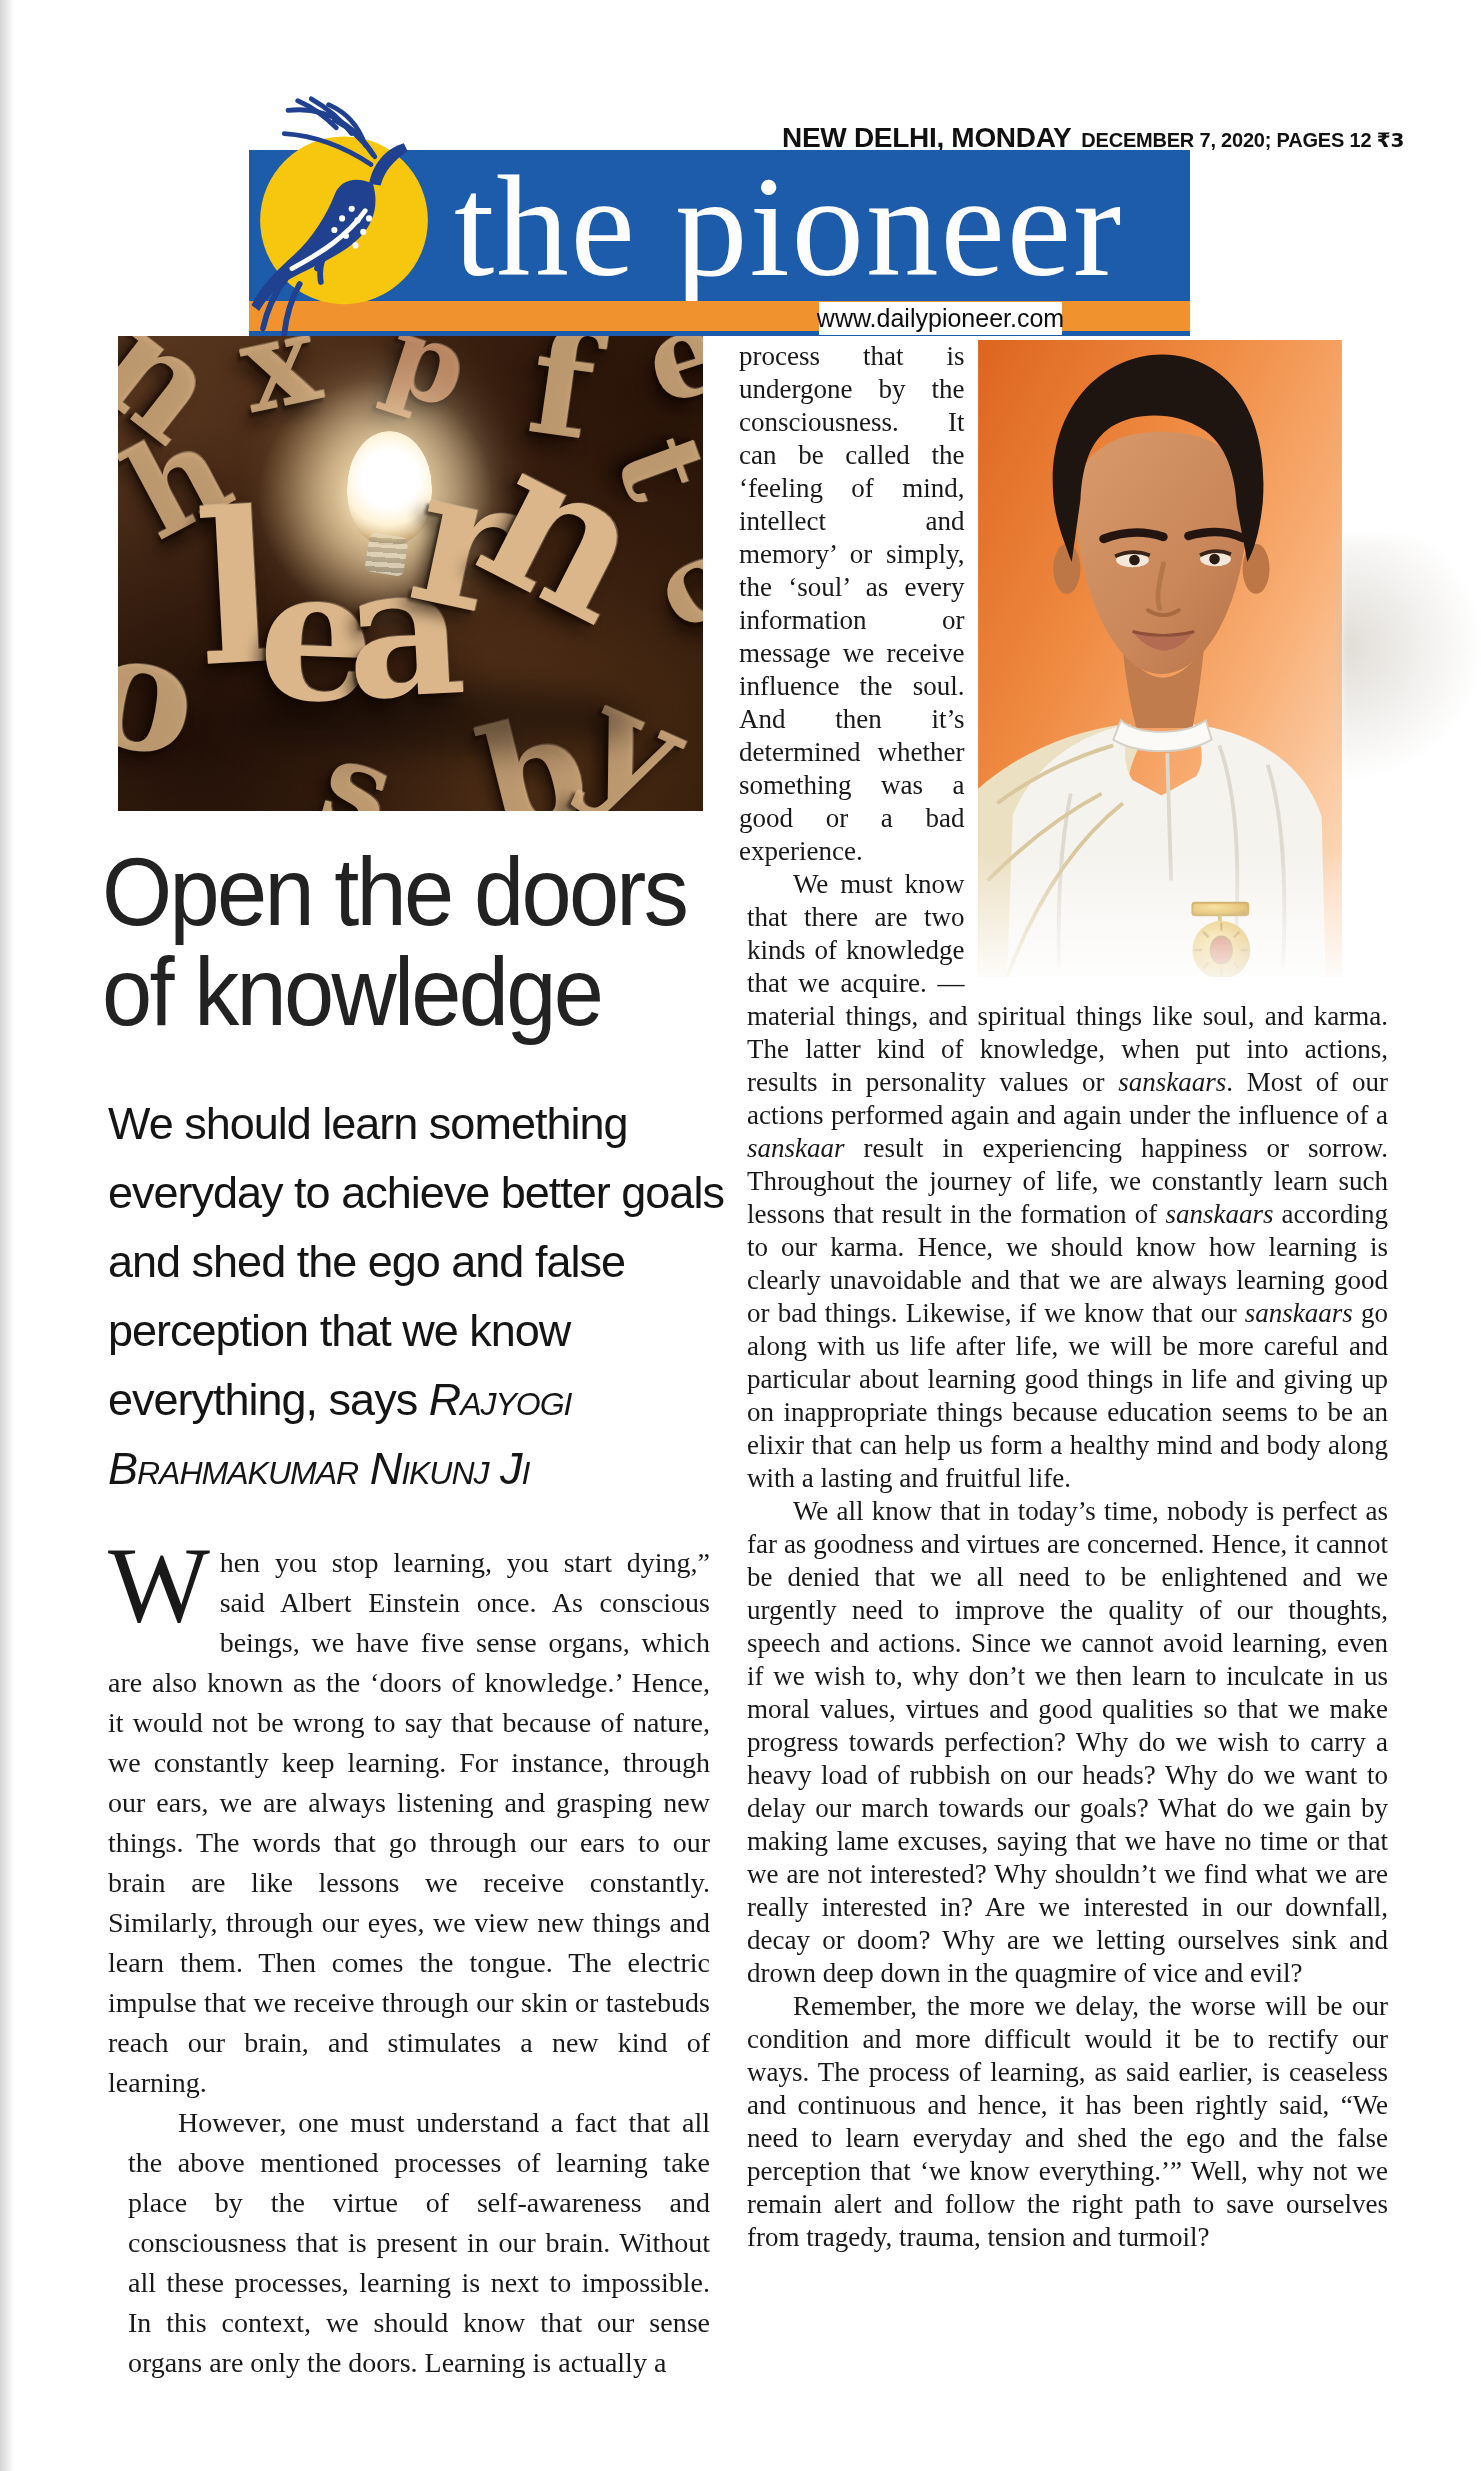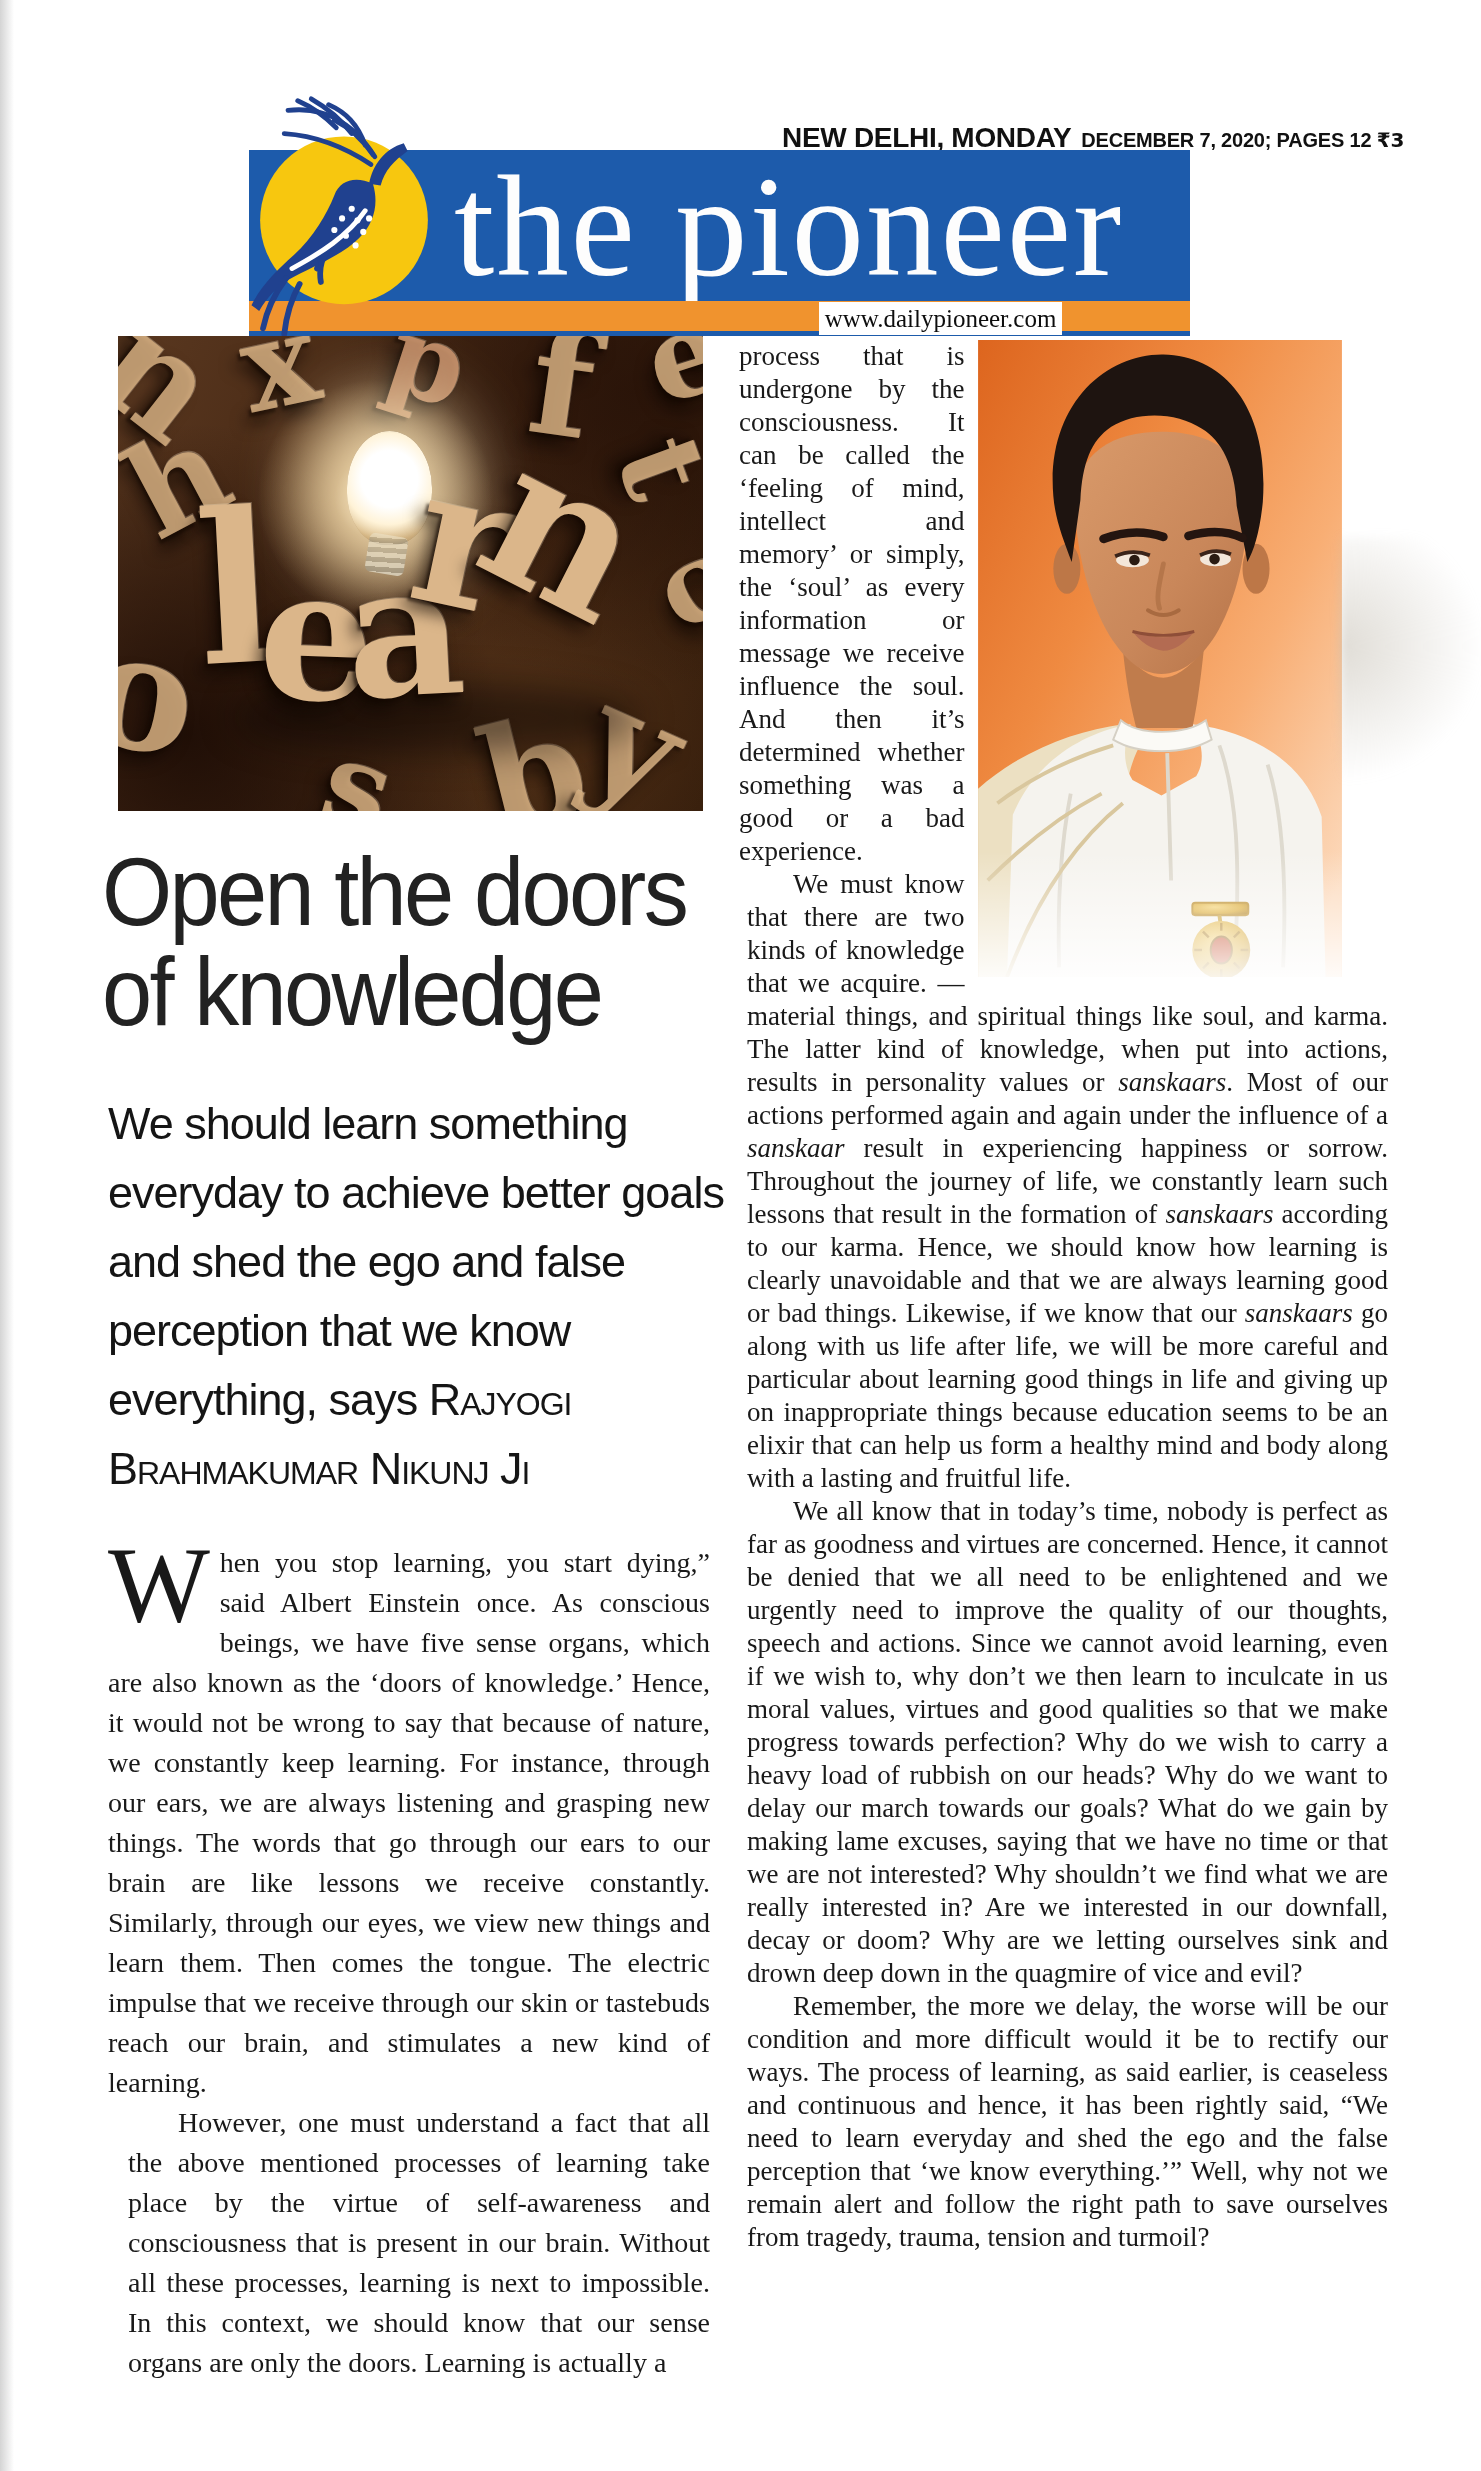--- a/index.html
+++ b/index.html
@@ -12,21 +12,21 @@
         font-family:"Liberation Sans",sans-serif;font-weight:bold;color:#111;}
   .dateline .big{font-size:28px;letter-spacing:-0.3px;}
   .dateline .small{font-size:20px;letter-spacing:-0.2px;}
   .rupee{font-family:"DejaVu Sans",sans-serif;}
   .banner{position:absolute;left:249px;top:150px;width:941px;height:186px;background:#1d5bab;overflow:hidden;}
   .masthead-title{position:absolute;left:205px;top:0;height:150px;line-height:153px;
         font-family:"Liberation Serif",serif;font-size:145px;letter-spacing:1.9px;color:#fdfdfd;white-space:nowrap;}
   .orange-strip{position:absolute;left:249px;top:301px;width:941px;height:30px;background:#f0932e;}
   .url-box{position:absolute;left:819px;top:302px;width:243px;height:33px;background:#ffffff;
         display:flex;align-items:center;justify-content:center;
-        font-family:Liberation Serif, serif;font-size:25px;color:#0d0d0d;}
+        font-family:Liberation Sans, sans-serif;font-size:25px;color:#0d0d0d;}
   .logo{position:absolute;left:228px;top:95px;width:232px;height:241px;z-index:5;}
   
   .learn-photo{position:absolute;left:118px;top:336px;width:585px;height:475px;overflow:hidden;
         background:
          radial-gradient(circle at 44% 34%, rgba(255,244,215,.95) 0%, rgba(255,216,150,.5) 9%, rgba(120,75,40,0) 26%),
          radial-gradient(circle at 12% 84%, rgba(25,10,4,.85), rgba(0,0,0,0) 48%),
          radial-gradient(circle at 88% 12%, rgba(38,17,7,.75), rgba(0,0,0,0) 45%),
          radial-gradient(circle at 70% 82%, rgba(100,62,30,.6), rgba(0,0,0,0) 55%),
          linear-gradient(115deg,#5a3820 0%,#4a2b16 30%,#3a2010 58%,#2c1708 100%);}
   .learn-photo span{position:absolute;display:block;line-height:.9;font-weight:bold;
@@ -40,21 +40,21 @@
         background:repeating-linear-gradient(175deg,#b9b4aa 0 4.8px,#6e675c 4.8px 9.7px);
         transform:rotate(9deg);z-index:1;}
   .word-shadow{position:absolute;left:116px;top:348px;width:406px;height:68px;border-radius:50%;
         background:rgba(10,4,1,.5);filter:blur(17.4px);z-index:1;}
   
   .headline{position:absolute;left:102px;top:842px;font-family:"Liberation Sans",sans-serif;
         font-size:97px;line-height:100px;letter-spacing:-2.9px;color:#222;
         transform:scaleX(.93);transform-origin:left top;white-space:nowrap;}
   .subhead{position:absolute;left:108px;top:1089px;width:635px;font-family:"Liberation Sans",sans-serif;
         font-size:45px;line-height:69px;letter-spacing:-1px;color:#151515;}
-  .subhead .name{font-variant:small-caps;}
+  .subhead .name{font-variant:small-caps;font-style:italic;}
   
   .col-left{position:absolute;left:108px;top:1543px;width:602px;font-size:28px;line-height:40px;
         text-align:justify;color:#191919;}
   .col-left p{margin:0;}
   .col-left p.indent{text-indent:50px;margin-left:20px;}
   .dropcap{float:left;font-size:108px;line-height:79px;padding:1.9px 9.7px 0 0;font-weight:400;}
   .col-right{position:absolute;left:739px;top:340px;width:649px;font-size:27px;line-height:33px;
         text-align:justify;color:#191919;}
   .col-right p{margin:0;}
   .col-right p.indent{text-indent:46px;margin-left:8px;}

